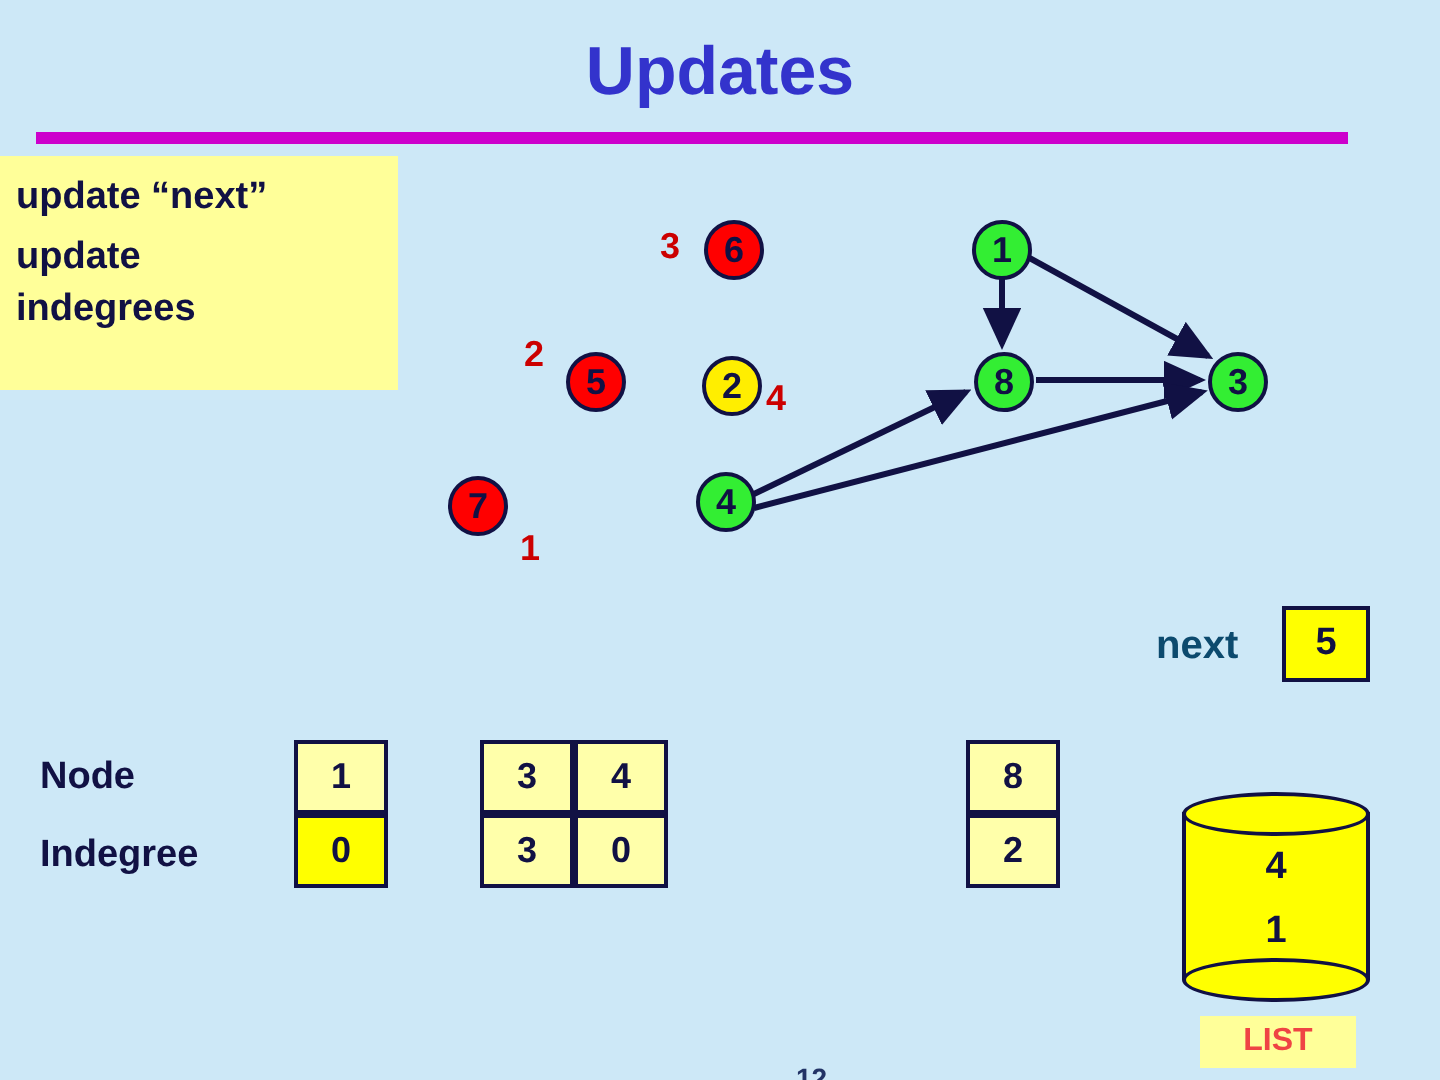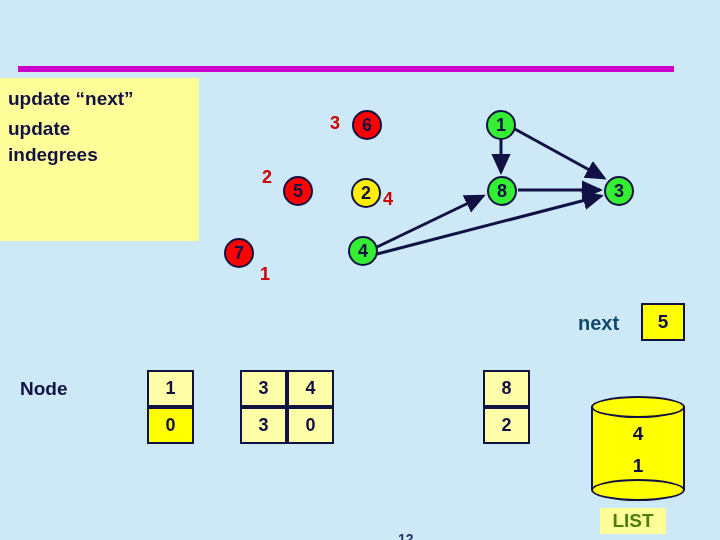--- a/index.html
+++ b/index.html
@@ -42,21 +42,21 @@
     height: 6px;
     background: #cc00cc;
   }
 
   
   .notes-box {
     position: absolute;
     left: 0;
     top: 78px;
     width: 199px;
-    height: 163px;
+    height: 117px;
     background: #ffff99;
     box-sizing: border-box;
     padding: 8px 16px 0 8px;
   }
   .notes-line {
     color: #111144;
     font-size: 19px;
     font-weight: bold;
     line-height: 26px;
     white-space: pre-line;
@@ -195,47 +195,48 @@
   .cyl-item {
     font-size: 19px;
     font-weight: bold;
     color: #111144;
     line-height: 32px;
   }
   .list-label {
     position: absolute;
     left: 600px;
     top: 508px;
-    width: 66px;
+    width: 78px;
     height: 26px;
     background: #ffff99;
     display: flex;
     align-items: center;
     justify-content: center;
-    font-size: 19px;
-    font-weight: bold;
-    color: #4d7c0f;
+    font-size: 16px;
+    font-weight: bold;
+    color: #ef4444;
   }
 
   
   .page-num {
     position: absolute;
     left: 398px;
     top: 511px;
     font-size: 14px;
     font-weight: bold;
     color: #223366;
     margin-top: 20px;
   }
 </style>
 </head>
 <body>
 
 <div id="slide">
 
+  <div class="slide-title">Updates</div>
   <div class="title-rule"></div>
 
   <div class="notes-box">
     <div class="notes-line">update “next”</div>
     <div class="notes-line gap">update
 indegrees</div>
   </div>
 
   <svg class="graph-layer" width="720" height="540" viewBox="0 0 720 540">
     <defs>
@@ -272,20 +273,21 @@
 
   <div class="node small red" style="left:224px;  top:238px;">7</div>
   <div class="node-tag" style="left:260px;  top:265px;">1</div>
 
   <div class="node small green" style="left:348px;  top:236px;">4</div>
 
   <div class="next-label">next</div>
   <div class="next-box">5</div>
 
   <div class="row-label node-lbl">Node</div>
+  <div class="row-label indeg-lbl">Indegree</div>
 
   <div class="cell" style="left:147px; top:370px;">1</div>
   <div class="cell hl" style="left:147px; top:407px;">0</div>
 
   <div class="cell" style="left:240px; top:370px;">3</div>
   <div class="cell" style="left:240px; top:407px;">3</div>
 
   <div class="cell" style="left:287px; top:370px;">4</div>
   <div class="cell" style="left:287px; top:407px;">0</div>
 

